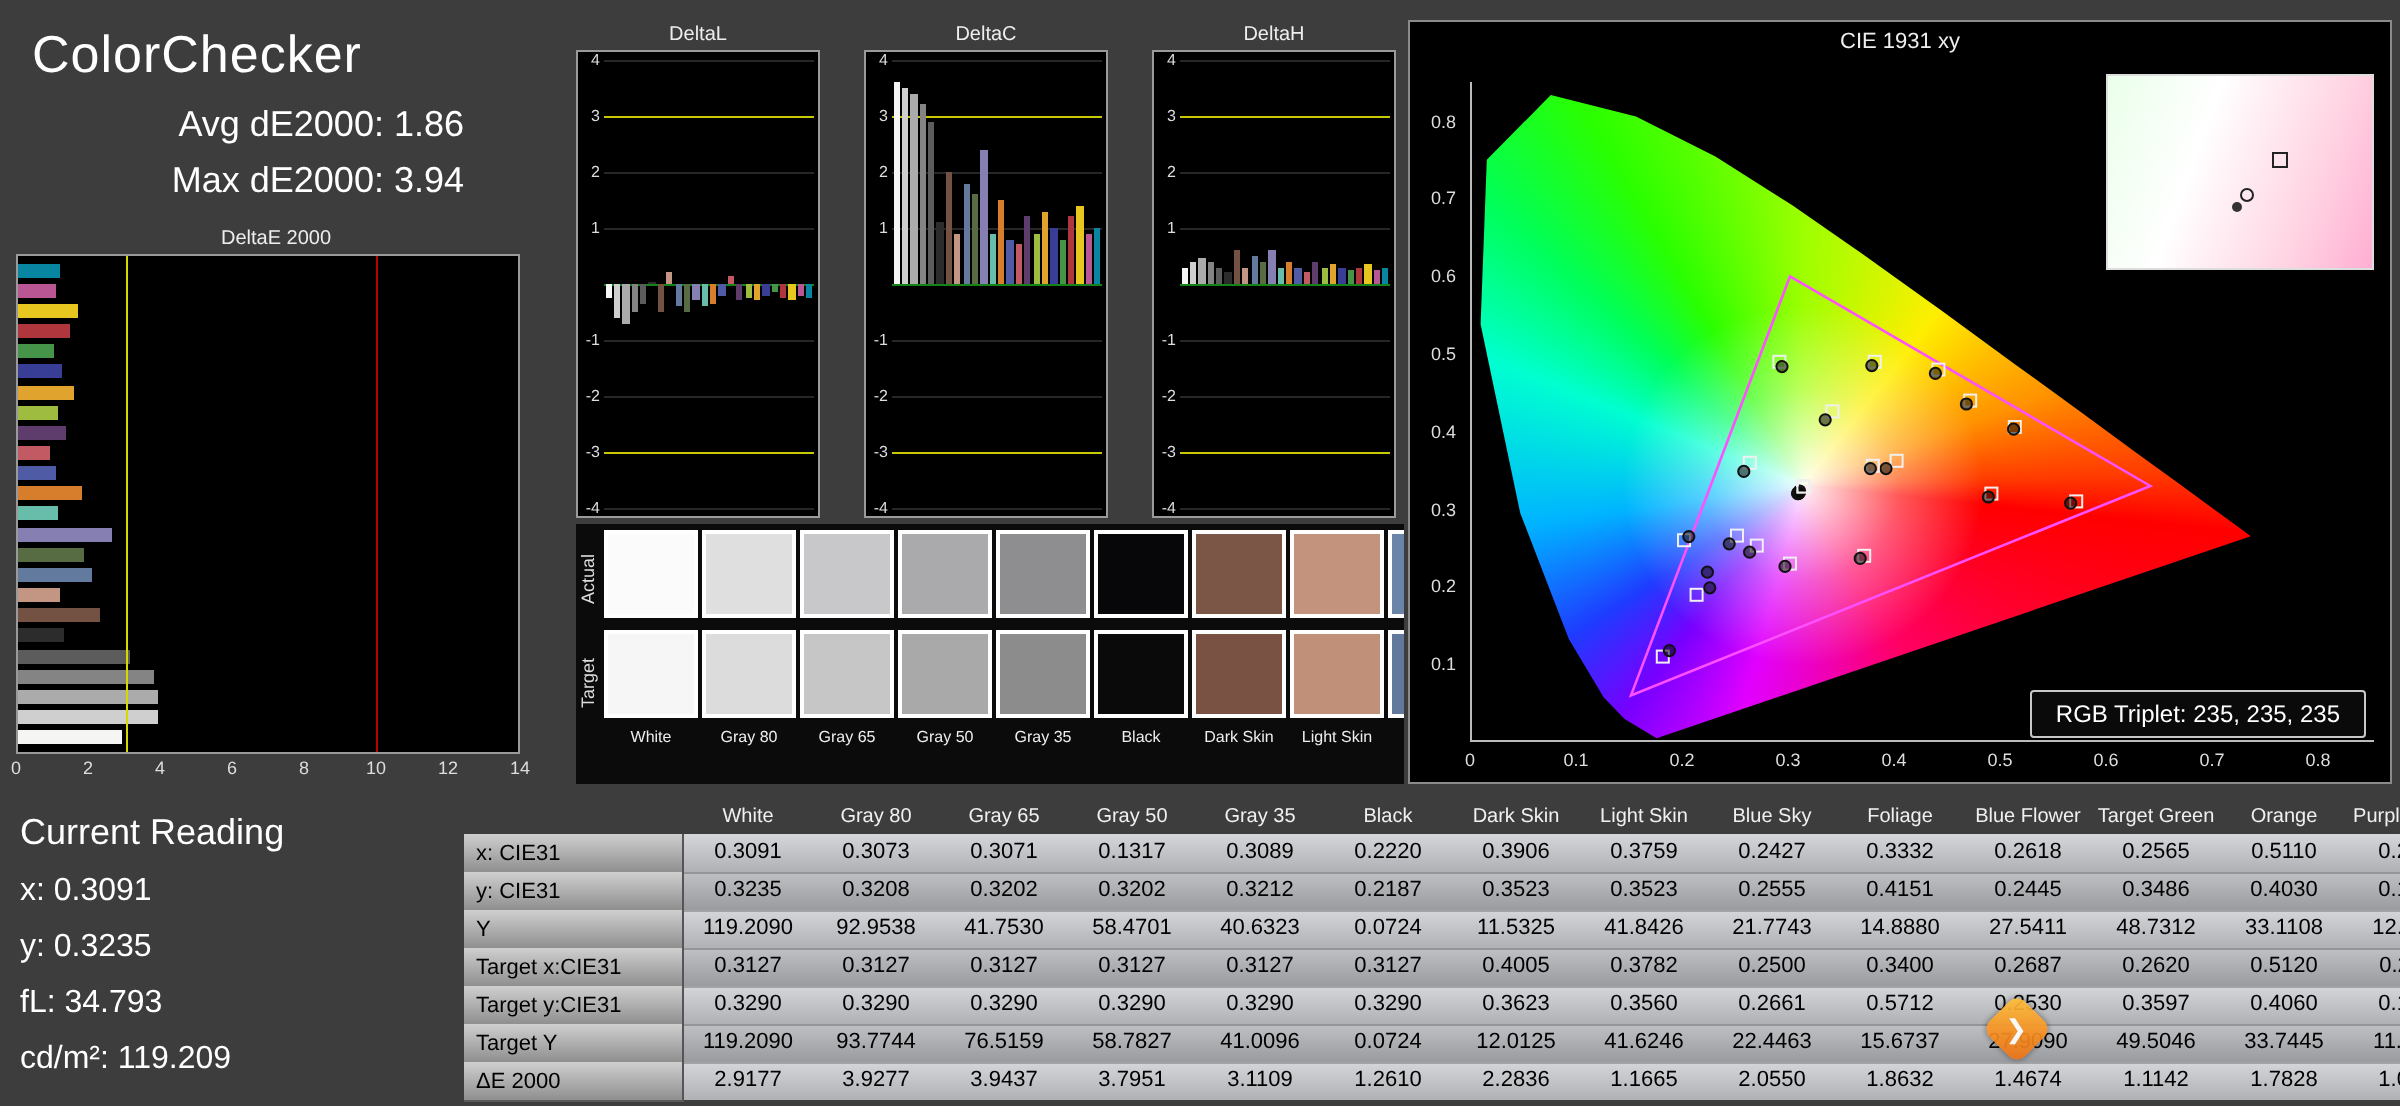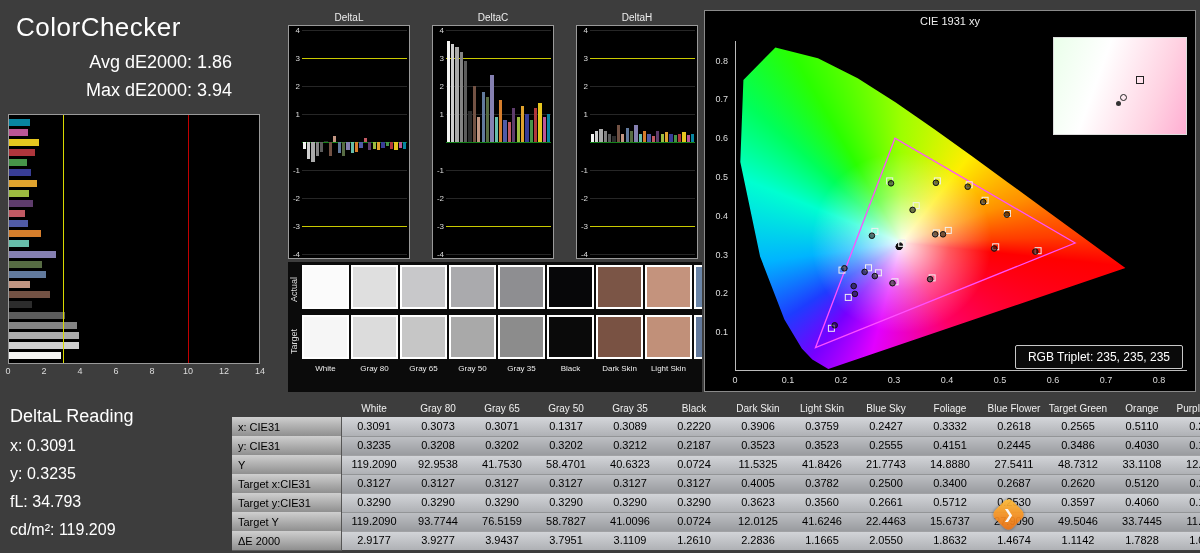--- a/index.html
+++ b/index.html
@@ -96,20 +96,21 @@
   #wm-text{font-size:26px;color:rgba(178,178,178,.95);text-shadow:1px 1px 1px rgba(35,35,35,.65)}
 </style>
 </head>
 <body>
 
 <div class="abs" id="title">ColorChecker</div>
 <div class="abs" id="avg">Avg dE2000: 1.86</div>
 <div class="abs" id="max">Max dE2000: 3.94</div>
 
 <div class="abs" id="de-panel">
+  <div id="de-title">DeltaE 2000</div>
   <div id="de-plot">
       <div class="de-row">
         <div class="de-bar" style="width: 8.5%; background: rgb(8, 133, 161);"></div>
       </div>
       <div class="de-row">
         <div class="de-bar" style="width: 7.71429%; background: rgb(187, 86, 149);"></div>
       </div>
       <div class="de-row">
         <div class="de-bar" style="width: 12%; background: rgb(231, 199, 31);"></div>
       </div>
@@ -185,21 +186,21 @@
       <span style="left: 28.5714%;">4</span>
       <span style="left: 42.8571%;">6</span>
       <span style="left: 57.1429%;">8</span>
       <span style="left: 71.4286%;">10</span>
       <span style="left: 85.7143%;">12</span>
       <span style="left: 100%;">14</span>
     </div>
 </div>
 
 <div class="abs" id="cr">
-  <div id="cr-title">DeltaL Reading</div>
+  <div id="cr-title">Current Reading</div>
   <div class="cr-line">x: 0.3091</div>
   <div class="cr-line">y: 0.3235</div>
   <div class="cr-line">fL: 34.793</div>
   <div class="cr-line">cd/m²: 119.209</div>
 </div>
 
 <div class="mini" id="mini-dl">
   <div class="mini-title">DeltaL</div>
   <div class="mini-body">
     <div class="mini-yaxis">

